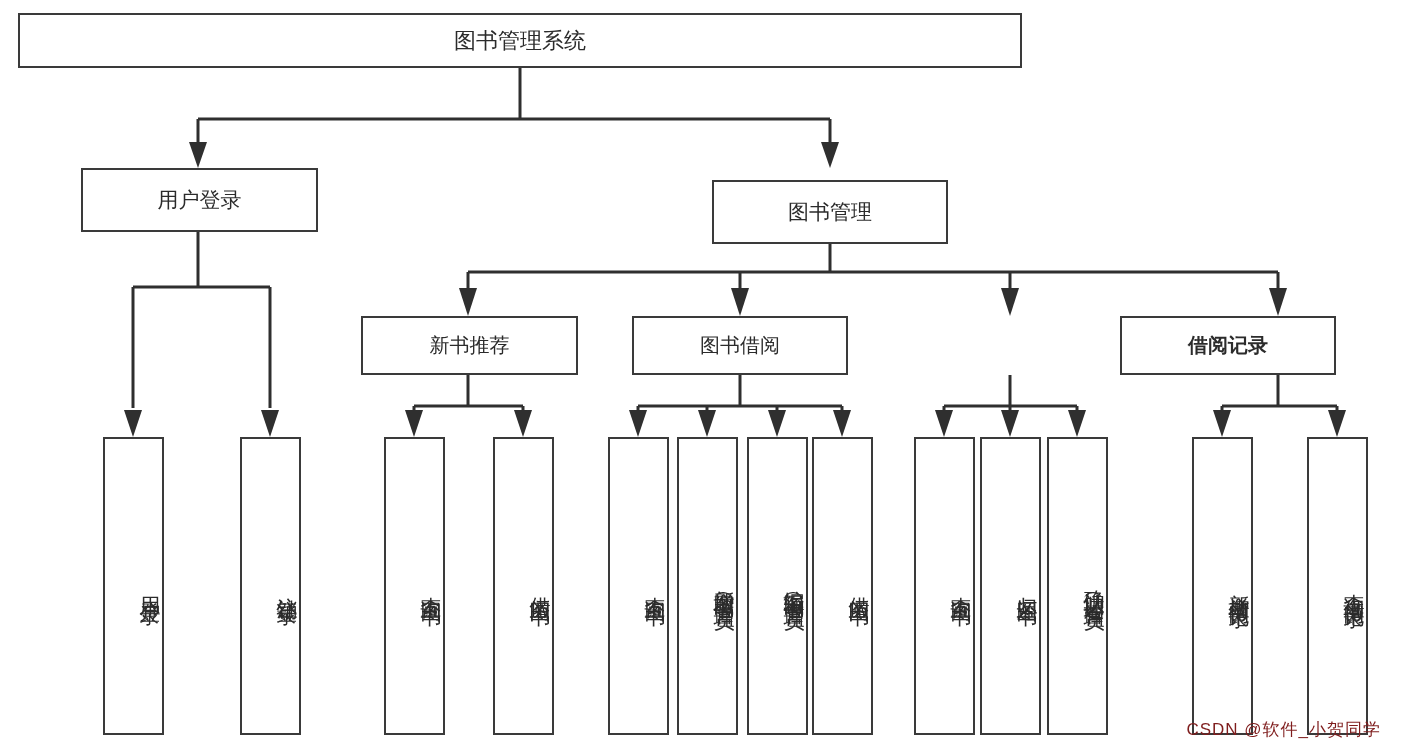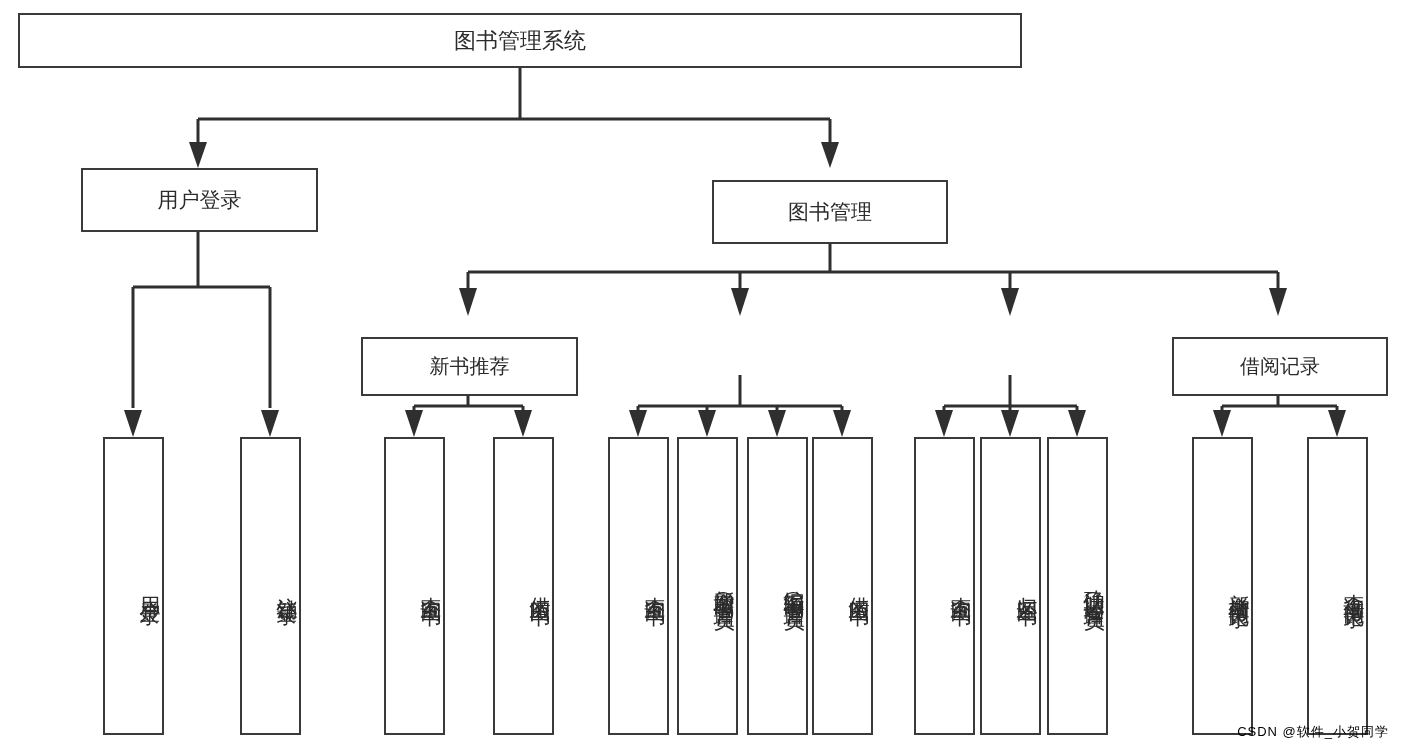--- a/index.html
+++ b/index.html
@@ -39,43 +39,42 @@
     text-align: center;
   }
   .node.root {
     font-size: 22px;
   }
   .node.level1 {
     font-size: 21px;
   }
   .node.level2 {
     font-size: 20px;
-    margin-top: 21px;
   }
   .node.leaf {
     font-size: 21px;
     writing-mode: vertical-rl;
     text-orientation: upright;
     letter-spacing: 3px;
     padding-top: 14px;
     padding-bottom: 14px;
     align-items: flex-start;
     justify-content: center;
   }
   .node.leaf > .label {
     writing-mode: vertical-rl;
     text-orientation: upright;
     display: block;
   }
   .watermark {
     position: absolute;
-    right: 16px;
+    right: 24px;
     bottom: 6px;
-    font-size: 13px;
-    color: #000000;
+    font-size: 17px;
+    color: #7f1d1d;
     letter-spacing: 1px;
     white-space: nowrap;
   }
 </style>
 </head>
 <body>
 
 <div id="canvas">
 
   <svg class="wires" viewBox="0 0 1405 747">
@@ -161,23 +160,26 @@
   </div>
 
   <div class="node level1" style="left:712px; top:180px; width:236px; height:64px;">
     <span class="label">图书管理</span>
   </div>
 
   <div class="node level2" style="left:361px; top:316px; width:217px; height:59px;">
     <span class="label">新书推荐</span>
   </div>
 
-
-
-  <div class="node level2" style="left:1172px; top:316px; width:216px; height:59px;">
+  <div class="node level2" style="left:632px; top:316px; width:216px; height:59px;">
+    <span class="label">图书借阅</span>
+  </div>
+
+
+  <div class="node level2" style="left:1120px; top:316px; width:216px; height:59px;font-weight:bold;">
     <span class="label">借阅记录</span>
   </div>
 
   <div class="node leaf" style="left:103px; top:437px; width:61px; height:298px;">
     <span class="label">用户登录</span>
   </div>
 
   <div class="node leaf" style="left:240px; top:437px; width:61px; height:298px;">
     <span class="label">注销登录</span>
   </div>

